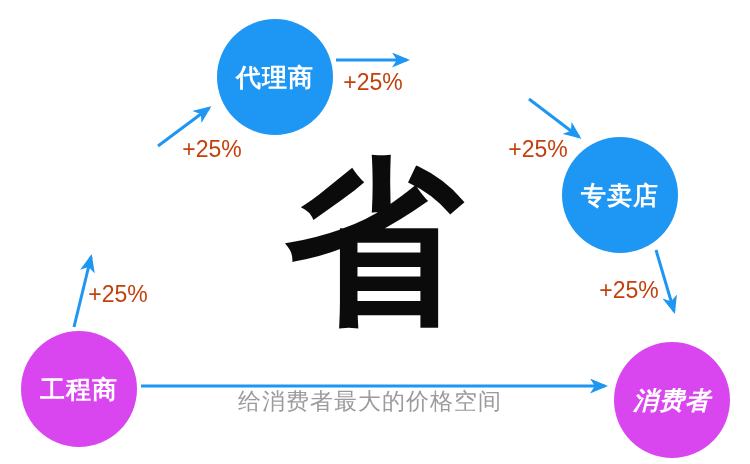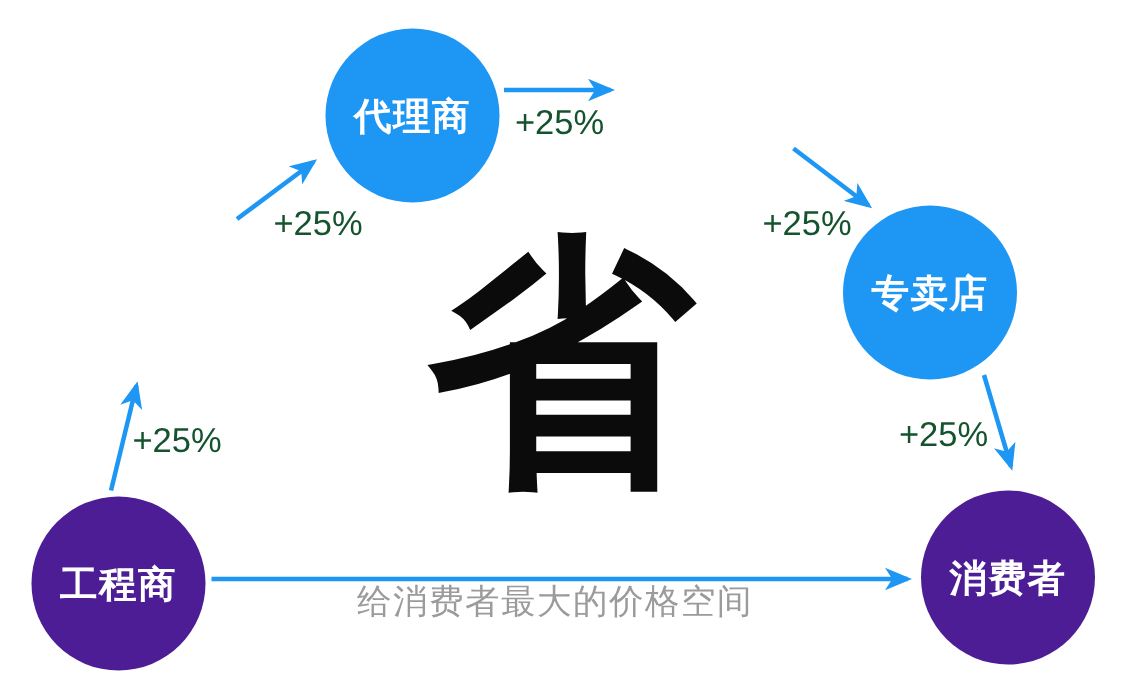--- a/index.html
+++ b/index.html
@@ -31,35 +31,35 @@
     align-items: center;
     justify-content: center;
   }
   .node span {
     color: #ffffff;
     font-size: 25px;
     font-weight: 700;
     letter-spacing: 1px;
     white-space: nowrap;
   }
-  .node.black { background: #4c1d95; }
+  .node.black { background: #d946ef; }
   .node.blue  { background: #1e96f4; }
 
   .node-engineering { left: 21px;  top: 331px; }
   .node-distributor { left: 72px;  top: 138px; }
   .node-agent       { left: 217px; top: 19px; font-family: Liberation Mono, monospace;  }
   .node-wholesaler  { left: 413px; top: 20px;  }
   .node-store       { left: 562px; top: 137px; justify-content: center; }
-  .node-consumer    { left: 614px; top: 327px; }
+  .node-consumer    { left: 614px; top: 342px; font-style: italic; }
 
   .pct {
     position: absolute;
     transform: translate(-50%, -50%);
     font-size: 23px;
-    color: #14532d;
+    color: #c2410c;
     font-weight: 400;
     white-space: nowrap;
   }
   .pct-1 { left: 118px; top: 294px; }
   .pct-2 { left: 212px; top: 149px; }
   .pct-3 { left: 373px; top: 82px;  }
   .pct-4 { left: 538px; top: 149px; }
   .pct-5 { left: 629px; top: 290px; }
 
   .big-char {

